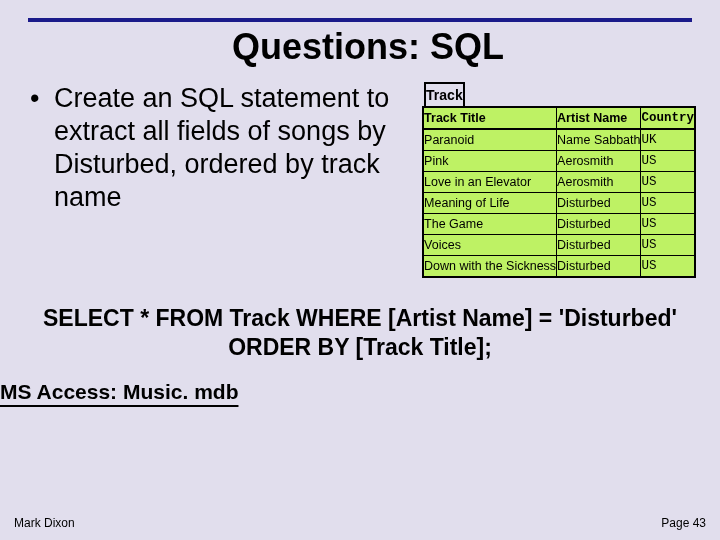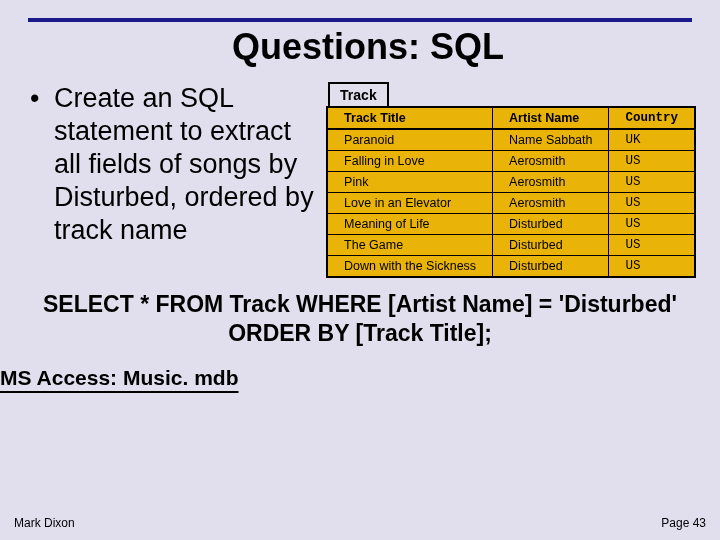--- a/index.html
+++ b/index.html
@@ -35,48 +35,48 @@
     line-height: 1.22;
   }
   .bullet-row { display: flex; }
   .bullet-dot { width: 24px; flex: 0 0 24px; }
   .bullet-text { flex: 1; }
   .table-wrap { flex: 0 0 auto; }
   .table-label {
     display: inline-block;
     border: 2px solid #000;
     border-bottom: none;
-    padding: 3px 10px;
+    padding: 3px 0;
     font-size: 14px;
     font-weight: bold;
     background: #e1deed;
     margin-left: 2px;
   }
   table {
     border-collapse: collapse;
     border: 2px solid #000;
   }
   th, td {
     border: 1px solid #000;
-    padding: 3px 16px;
+    padding: 3px 0;
     font-size: 12.5px;
     text-align: left;
     white-space: nowrap;
-    background: #eab308;
+    background: #bef264;
   }
   th {
     font-weight: bold;
     border-top: 2px solid #000;
     border-bottom: 2px solid #000;
   }
   th:first-child, td:first-child { border-left: 2px solid #000; }
   th:last-child, td:last-child { border-right: 2px solid #000; font-family: Liberation Mono, monospace; }
   tbody tr:last-child td { border-bottom: 2px solid #000; }
   .sql-block {
-    margin-top: 12px;
+    margin-top: 26px;
     text-align: center;
     font-size: 23px;
     font-weight: bold;
     color: #000;
     line-height: 1.25;
   }
   .caption {
     margin-top: 18px;
     text-align: left;
     font-size: 21px;
@@ -125,41 +125,41 @@
           <th>Country</th>
         </tr>
       </thead>
       <tbody id="tbody">
           <tr>
             <td>Paranoid</td>
             <td>Name Sabbath</td>
             <td>UK</td>
           </tr>
           <tr>
-            <td>Falling in Love</td>
-            <td>Aerosmith</td>
-            <td>US</td>
-          </tr>
-          <tr>
             <td>Pink</td>
             <td>Aerosmith</td>
             <td>US</td>
           </tr>
           <tr>
             <td>Love in an Elevator</td>
             <td>Aerosmith</td>
             <td>US</td>
           </tr>
           <tr>
             <td>Meaning of Life</td>
             <td>Disturbed</td>
             <td>US</td>
           </tr>
           <tr>
             <td>The Game</td>
+            <td>Disturbed</td>
+            <td>US</td>
+          </tr>
+          <tr>
+            <td>Voices</td>
             <td>Disturbed</td>
             <td>US</td>
           </tr>
           <tr>
             <td>Down with the Sickness</td>
             <td>Disturbed</td>
             <td>US</td>
           </tr>
         </tbody>
     </table>

